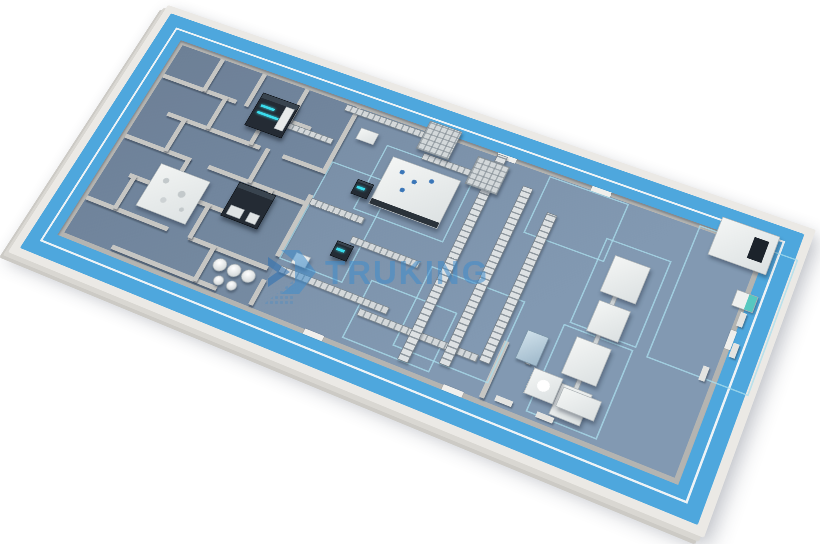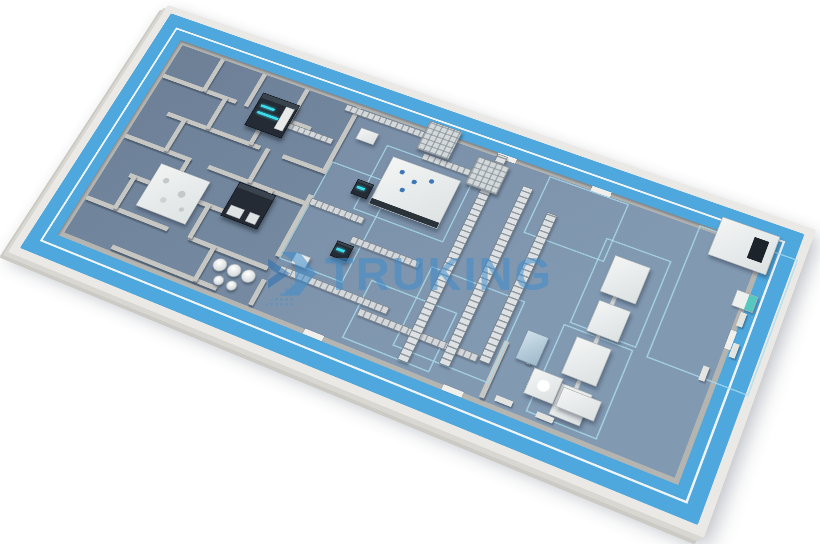--- a/index.html
+++ b/index.html
@@ -62,21 +62,21 @@
   .watermark{position:absolute;left:268px;top:250px;display:flex;align-items:center;gap:9px;
         opacity:.55;pointer-events:none;}
   .wm-logo{position:relative;width:48px;height:44px;}
   .wm-chev-small{position:absolute;left:0;top:7px;width:22px;height:30px;background:#2b6fb2;
         clip-path:polygon(0 0,100% 50%,0 100%,0 72%,42% 50%,0 28%);}
   .wm-chev-big{position:absolute;left:13px;top:0;width:35px;height:44px;background:var(--watermark);
         clip-path:polygon(0 0,52% 0,100% 50%,52% 100%,0 100%,40% 74%,40% 26%);}
   .wm-dots{position:absolute;left:-4px;bottom:-10px;width:30px;height:24px;opacity:.55;
         background:radial-gradient(var(--watermark) 1.3px,transparent 1.8px) 0 0/5px 5px;
         clip-path:polygon(0 100%,100% 0,100% 100%);}
-  .wm-text{font-size:47px;font-weight:bold;letter-spacing:2px;color:var(--watermark);line-height:1;text-align:center;}
+  .wm-text{font-size:33px;font-weight:bold;letter-spacing:2px;color:var(--watermark);line-height:1;text-align:center;}
 </style>
 </head>
 <body>
 
 <div class="scene">
 
   <div class="plan3d" id="plan3d" style="transform: matrix3d(0.552862, 0.198184, 0, -0.0001165, -0.353191, 0.49427, 0, -0.0001928, 0, 0, 1, 0, 168, 5, 0, 1);">
 
     <div class="abs slab"></div>
     <div class="abs ring-blue-outer"></div>

